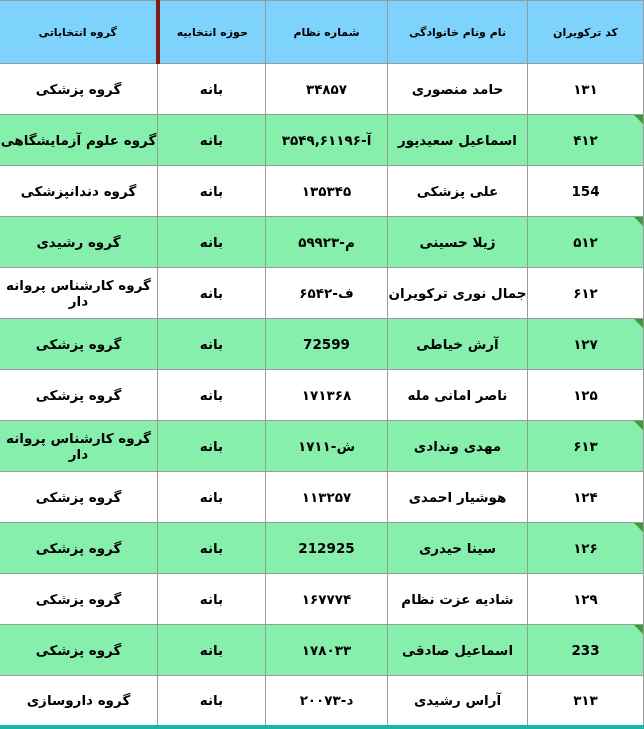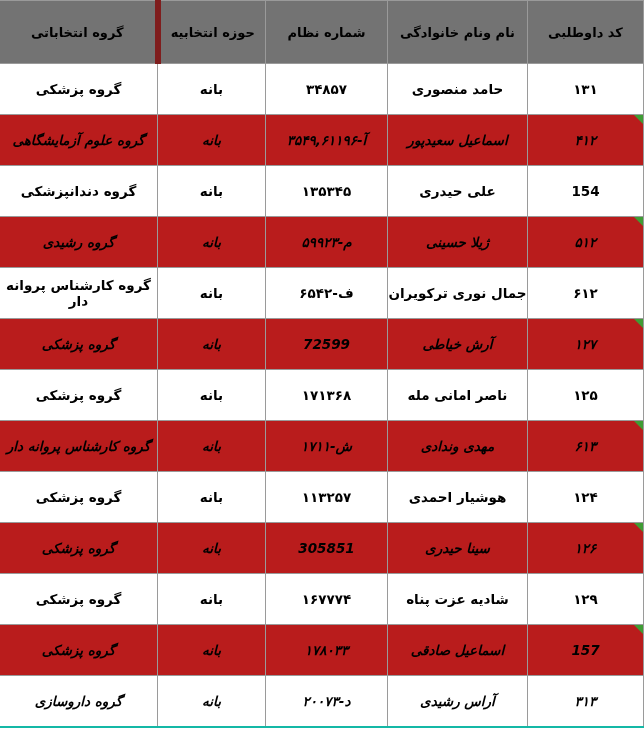--- a/index.html
+++ b/index.html
@@ -21,85 +21,83 @@
   table.candidates th,
   table.candidates td {
     border: 1px solid #9a9a9a;
     text-align: center;
     vertical-align: middle;
     font-weight: bold;
     color: #000000;
     padding: 0;
   }
   thead th {
-    background: #737373;
+    background: #7dd3fc;
     color: #ffffff;
     height: 62px;
-    font-size: 13px;
+    font-size: 11px;
     border: 1px solid #1e9a9a;
     letter-spacing: 0;
   }
   tbody tr {
     height: 51px;
   }
   tbody tr.even td {
     background: #ffffff;
   }
   tbody tr.odd td {
-    background: #b91c1c;
-    font-style: italic;
+    background: #86efac;
   }
   tbody td {
     font-size: 13.5px;
     position: relative;
   }
   
   col.c-code   { width: 116px; }
   col.c-name   { width: 140px; }
   col.c-number { width: 122px; }
   col.c-dist   { width: 108px; }
   col.c-group  { width: 158px; }
 
   
   tbody td.dist-cell {
     border-left: 1px dashed #7b7b7b;
   }
   thead th.dist-head {
-    border-left: 6px solid #7f1d1d;
+    border-left: 4px solid #7f1d1d;
   }
   
   tbody tr.odd td.code-cell::after {
     content: "";
     position: absolute;
     top: 0;
     right: 0;
     width: 0;
     height: 0;
     border-top: 9px solid #3f9c35;
     border-left: 9px solid transparent;
   }
   tbody tr.last td {
-    border-bottom: 2px solid #14b8a6;
-    font-style: italic;
+    border-bottom: 4px solid #14b8a6;
   }
 </style>
 </head>
 <body>
 
 <table class="candidates">
   <colgroup>
     <col class="c-code">
     <col class="c-name">
     <col class="c-number">
     <col class="c-dist">
     <col class="c-group">
   </colgroup>
   <thead>
     <tr>
-      <th>کد داوطلبی</th>
+      <th>کد ترکویران</th>
       <th>نام ونام خانوادگی</th>
       <th>شماره نظام</th>
       <th class="dist-head">حوزه انتخابیه</th>
       <th>گروه انتخاباتی</th>
     </tr>
   </thead>
   <tbody id="table-body">
       <tr class="even">
         <td class="code-cell">۱۳۱</td>
         <td>حامد منصوری</td>
@@ -109,21 +107,21 @@
       </tr>
       <tr class="odd">
         <td class="code-cell">۴۱۲</td>
         <td>اسماعیل سعیدپور</td>
         <td>آ-۳۵۴۹,۶۱۱۹۶</td>
         <td class="dist-cell">بانه</td>
         <td>گروه علوم آزمایشگاهی</td>
       </tr>
       <tr class="even">
         <td class="code-cell">154</td>
-        <td>علی حیدری</td>
+        <td>علی پزشکی</td>
         <td>۱۳۵۳۴۵</td>
         <td class="dist-cell">بانه</td>
         <td>گروه دندانپزشکی</td>
       </tr>
       <tr class="odd">
         <td class="code-cell">۵۱۲</td>
         <td>ژیلا حسینی</td>
         <td>م-۵۹۹۲۳</td>
         <td class="dist-cell">بانه</td>
         <td>گروه رشیدی</td>
@@ -159,33 +157,33 @@
       <tr class="even">
         <td class="code-cell">۱۲۴</td>
         <td>هوشیار احمدی</td>
         <td>۱۱۳۲۵۷</td>
         <td class="dist-cell">بانه</td>
         <td>گروه پزشکی</td>
       </tr>
       <tr class="odd">
         <td class="code-cell">۱۲۶</td>
         <td>سینا حیدری</td>
-        <td>305851</td>
+        <td>212925</td>
         <td class="dist-cell">بانه</td>
         <td>گروه پزشکی</td>
       </tr>
       <tr class="even">
         <td class="code-cell">۱۲۹</td>
-        <td>شادیه عزت پناه</td>
+        <td>شادیه عزت نظام</td>
         <td>۱۶۷۷۷۴</td>
         <td class="dist-cell">بانه</td>
         <td>گروه پزشکی</td>
       </tr>
       <tr class="odd">
-        <td class="code-cell">157</td>
+        <td class="code-cell">233</td>
         <td>اسماعیل صادقی</td>
         <td>۱۷۸۰۳۳</td>
         <td class="dist-cell">بانه</td>
         <td>گروه پزشکی</td>
       </tr>
       <tr class="even last">
         <td class="code-cell">۳۱۳</td>
         <td>آراس رشیدی</td>
         <td>د-۲۰۰۷۳</td>
         <td class="dist-cell">بانه</td>

